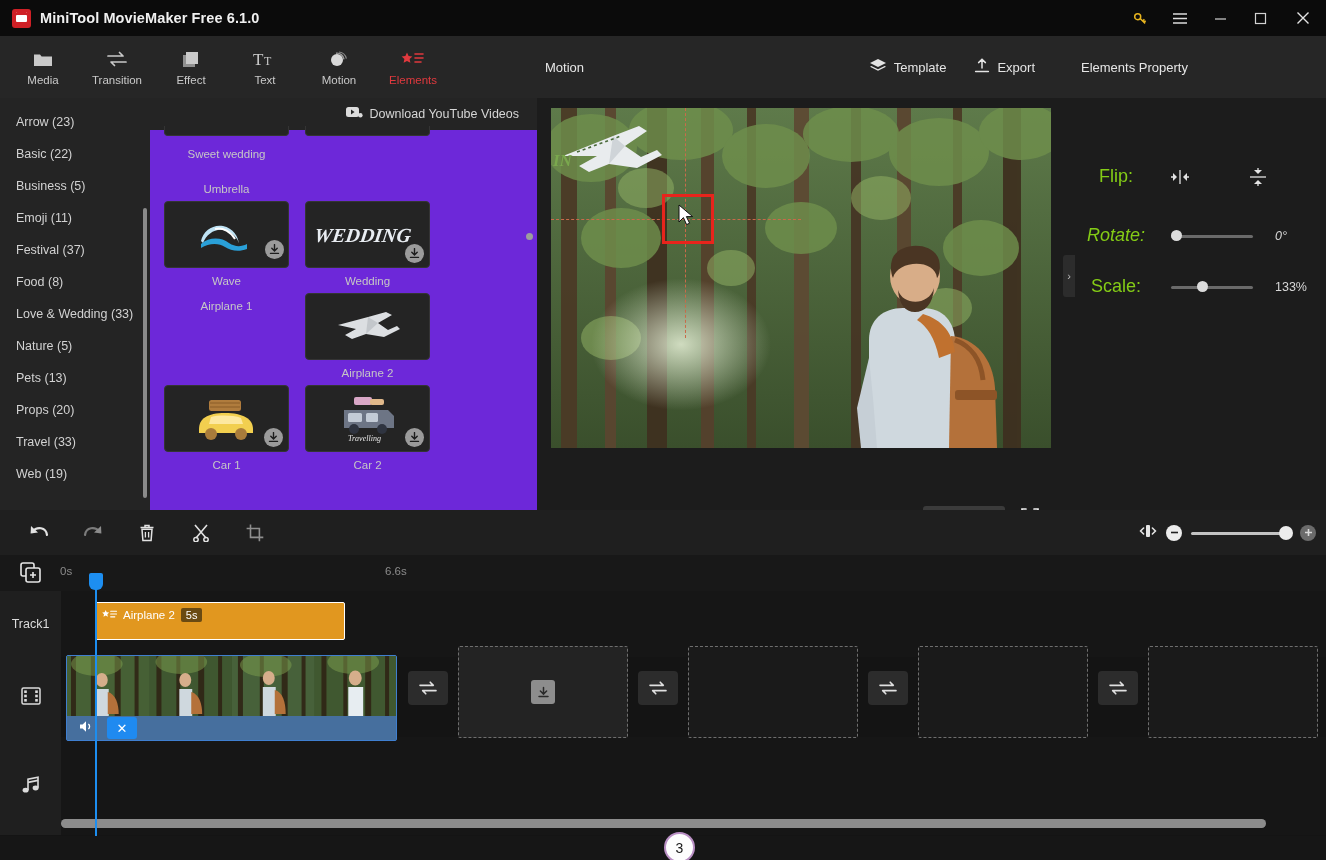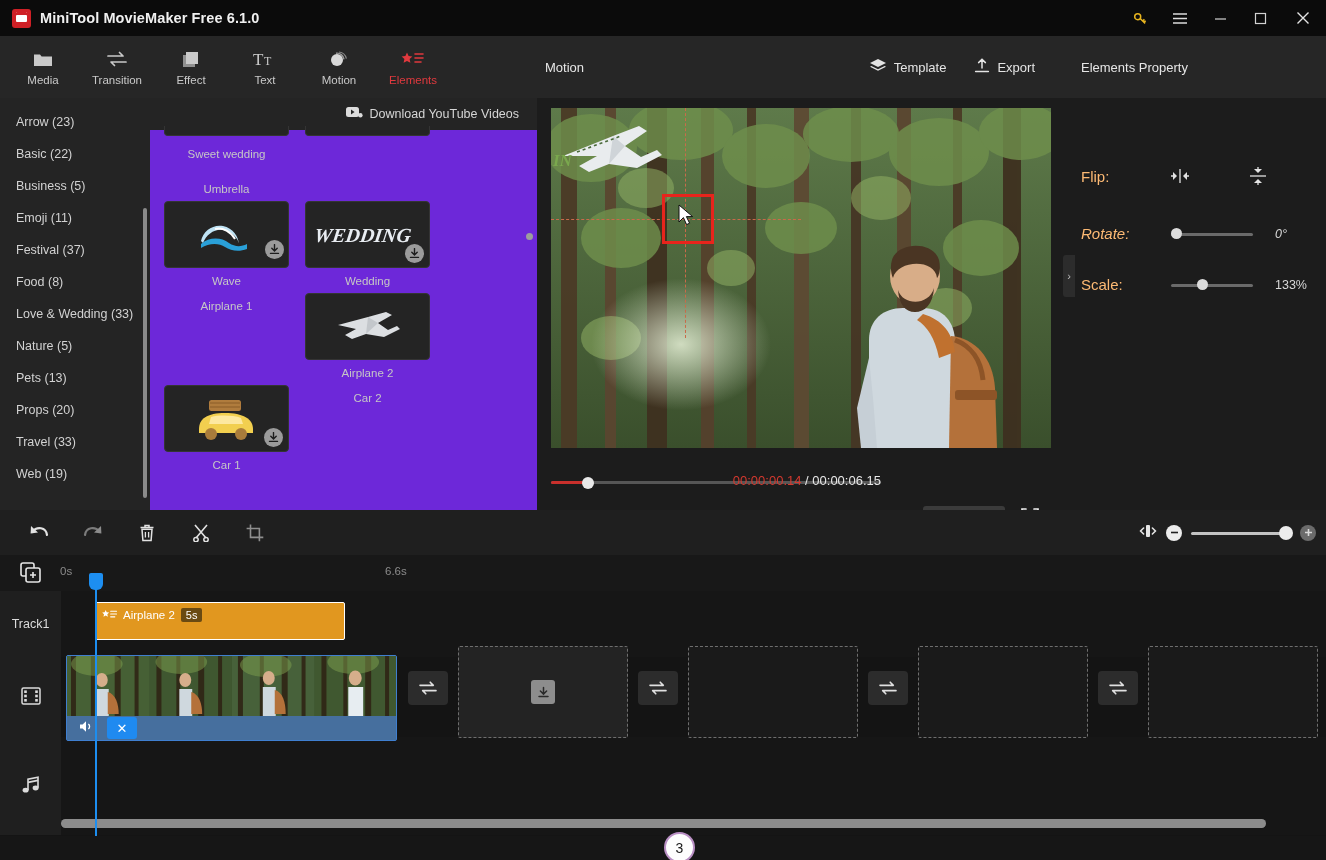--- a/index.html
+++ b/index.html
@@ -102,21 +102,21 @@
            border-radius:3px; display:flex; align-items:center; justify-content:space-between;
            padding:0 8px; color:#d9d9d9; font-size:12px;}
   .fsbtn { position:absolute; right:8px; top:28px; width:26px; height:26px; display:flex;
            align-items:center; justify-content:center; color:#eee;}
 
   
   .proppane { position:absolute; top:36px; left:1065px; width:261px; height:474px; background:#1c1c1c;}
   .prophdr { height:62px; background:#262626; display:flex; align-items:center; padding-left:16px;
              color:#e6e6e6; font-size:13px;}
   .prow { position:absolute; left:16px; right:16px; display:flex; align-items:center; }
-  .plabel { width:70px; color:#fdba74; font-size:15px;}
+  .plabel { width:70px; color:#84cc16; font-size:18px;text-align:center;}
   .flipbtn { width:30px; display:flex; justify-content:center; color:#e3e3e3; font-size:15px;}
   .slider { position:relative; width:82px; height:12px; }
   .slider .track { position:absolute; top:5px; left:0; width:82px; height:3px; background:#6a6a6a; border-radius:2px;}
   .slider .knob { position:absolute; top:0; width:11px; height:11px; border-radius:50%; background:#dcdcdc;}
   .pval { margin-left:22px; color:#d8d8d8; font-size:12.5px;}
   .collapse { position:absolute; left:1063px; top:255px; width:12px; height:42px;
               background:#2c2c2c; border-radius:3px 0 0 3px; display:flex;
               align-items:center; justify-content:center; color:#bdbdbd; font-size:11px;}
 
   
@@ -365,20 +365,37 @@
             </svg>
             <div class="dl">
               <svg width="11" height="11" viewBox="0 0 11 11">
                   <path d="M5.5 0.6v6M2.8 4.2 5.5 7 8.2 4.2M1.5 9.4h8" stroke="#1d1d1d" stroke-width="1.4" fill="none" stroke-linecap="round"></path>
                 </svg>
             </div>
           </div>
           <div class="lbl">Car 1</div>
         </div>
         <div class="cell">
+          <div class="thumb">
+            <svg width="72" height="50" viewBox="0 0 72 50">
+              <rect x="22" y="3" width="18" height="8" rx="2" fill="#d9a7c7"></rect>
+              <rect x="38" y="5" width="14" height="6" rx="2" fill="#e0b88a"></rect>
+              <path d="M12 16 L56 16 L62 22 L62 34 L12 34Z" fill="#6d7585"></path>
+              <rect x="16" y="19" width="14" height="9" rx="1.5" fill="#c3cbd6"></rect>
+              <rect x="34" y="19" width="12" height="9" rx="1.5" fill="#c3cbd6"></rect>
+              <circle cx="22" cy="35" r="5" fill="#2f3440"></circle>
+                <circle cx="50" cy="35" r="5" fill="#2f3440"></circle>
+              <text x="16" y="47" font-family="Liberation Serif, serif" font-size="8" font-style="italic" fill="#e6e6e6">Travelling</text>
+            </svg>
+            <div class="dl">
+              <svg width="11" height="11" viewBox="0 0 11 11">
+                  <path d="M5.5 0.6v6M2.8 4.2 5.5 7 8.2 4.2M1.5 9.4h8" stroke="#1d1d1d" stroke-width="1.4" fill="none" stroke-linecap="round"></path>
+                </svg>
+            </div>
+          </div>
           <div class="lbl">Car 2</div>
         </div>
       </div>
     </div>
     <div class="gridscroll"></div>
   </div>
 
   <div class="playerpane">
     <div class="playerhdr">
       <div class="t">Motion</div>
@@ -472,28 +489,20 @@
       <div class="guideH" style="left:0; top:111px; width:250px;"></div>
       <div class="selbox" style="left:111px; top:86px; width:52px; height:50px;"></div>
       <div style="position:absolute; left:126px; top:96px;">
         <svg width="22" height="24" viewBox="0 0 22 24">
             <path d="M2 1 L2 18 L6.4 13.6 L9.6 20.6 L12.6 19.2 L9.4 12.6 L15.6 12.6Z" fill="#ffffff" stroke="#111" stroke-width="1"></path>
           </svg>
       </div>
     </div>
 
     <div class="pl-controls">
-      <div class="seek">
-        <div class="track"></div>
-        <div class="fill"></div>
-        <div class="knob"></div>
-        <div class="tc">
-          <span class="cur">00:00:00.14</span><span> / </span><span>00:00:06.15</span>
-        </div>
-      </div>
       <div class="btnrow">
         <div class="pbtn">
           <svg width="14" height="16" viewBox="0 0 14 16">
               <path d="M1 1 L13 8 L1 15Z" fill="#f0f0f0"></path>
             </svg>
         </div>
         <div class="pbtn">
           <svg width="15" height="15" viewBox="0 0 15 15">
               <rect x="1" y="1.5" width="2.4" height="12" fill="#f0f0f0"></rect>
               <path d="M14 1.5 L5 7.5 L14 13.5Z" fill="#f0f0f0"></path>

